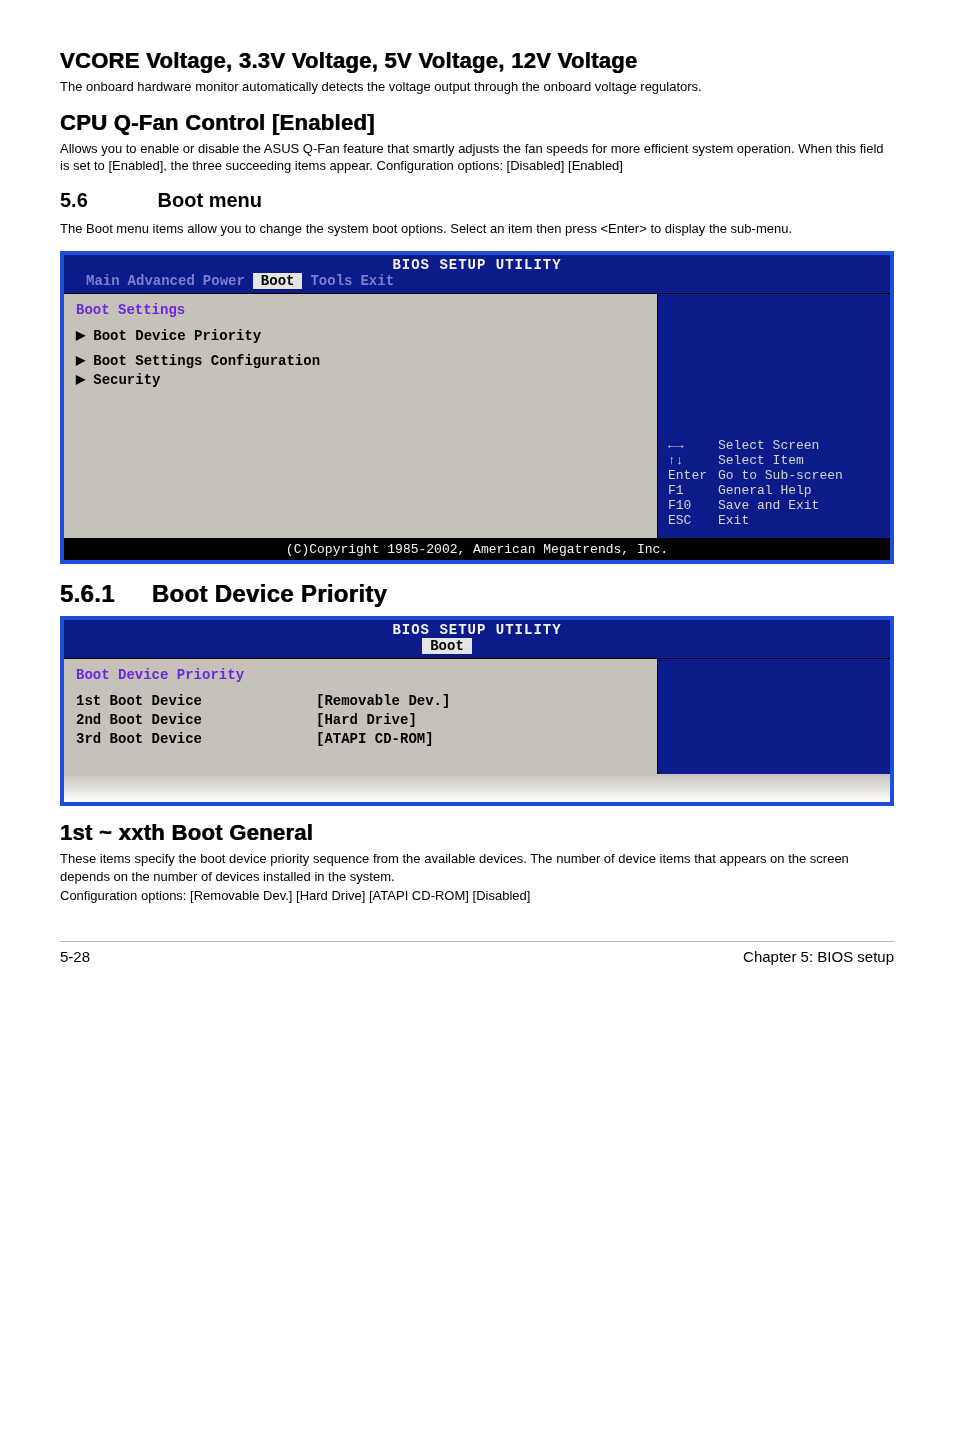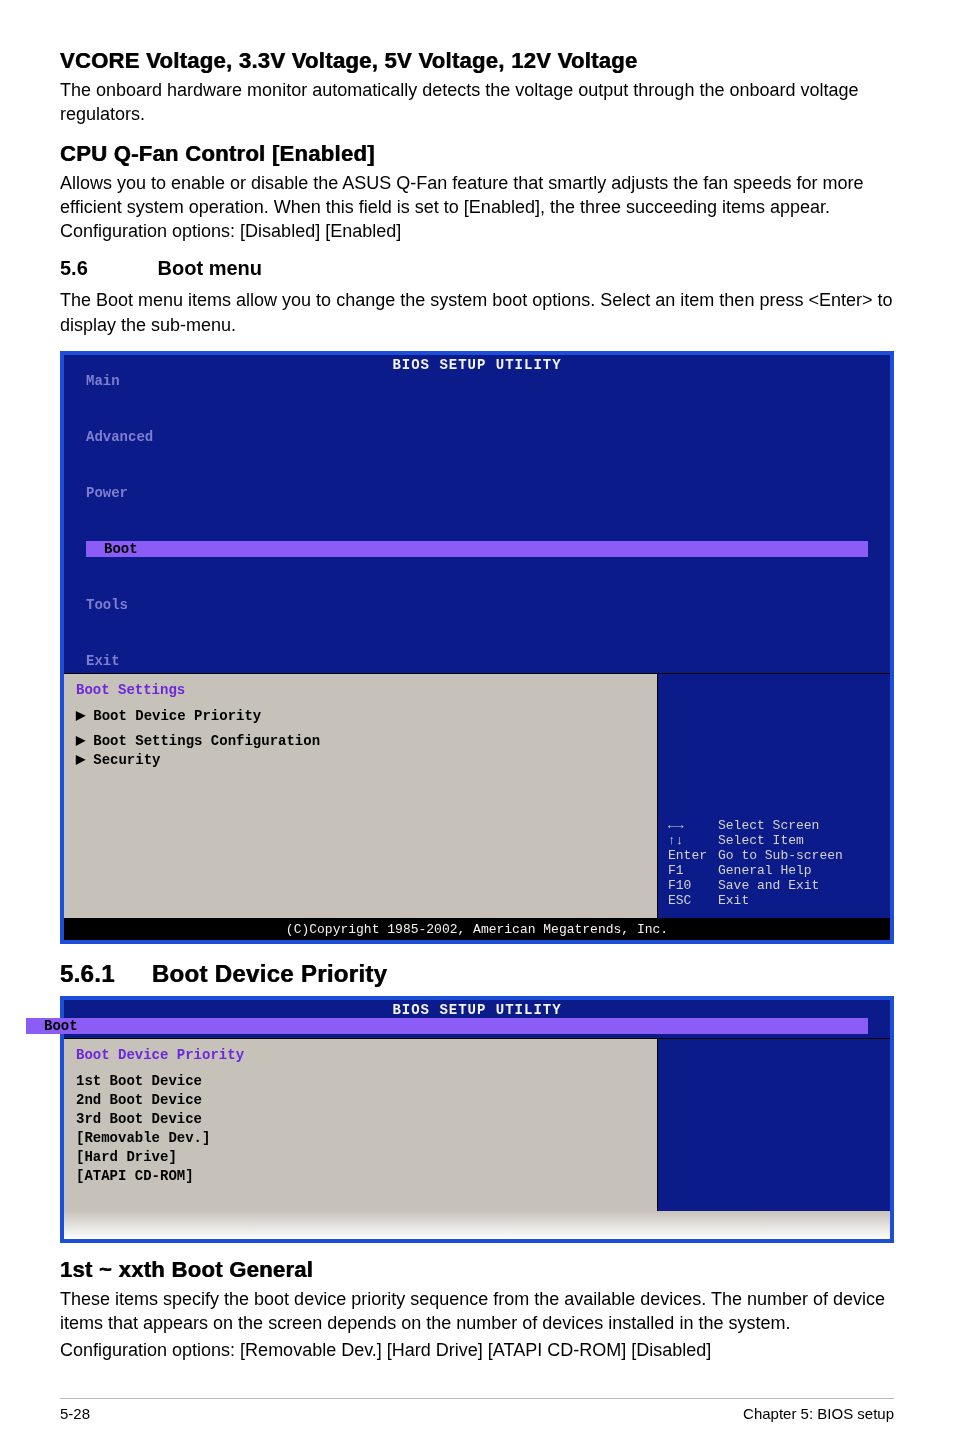--- a/index.html
+++ b/index.html
@@ -12,21 +12,21 @@
     color: #000;
   }
   h2.subhead {
     font-size: 22px;
     font-weight: 900;
     letter-spacing: 0.3px;
     margin-bottom: 4px;
     text-shadow: 0.5px 0 0 #555, -0.3px 0 0 #555;
   }
   p.body {
-    font-size: 18px;
+    font-size: 13px;
     line-height: 1.35;
     margin-bottom: 14px;
   }
   h1.sectiontitle {
     font-size: 20px;
     font-weight: 900;
     margin: 12px 0 8px 0;
   }
   h1.sectiontitle .num {
     display: inline-block;
@@ -55,32 +55,31 @@
     background: #0b1b8a;
     color: #f4f3f0;
     text-align: center;
     padding: 2px 0 0 0;
     font-weight: bold;
     letter-spacing: 1px;
   }
   .bios .tabbar {
     background: #0b1b8a;
     display: flex;
-    gap: 40px;
+    gap: 8px;
     padding: 0 22px 4px 22px;
     font-weight: bold;
-    flex-direction: column;
   }
   .bios .tabbar span {
     color: #7e7ecf;
   }
   .bios .tabbar span.active {
-    background: #8b5cf6;
+    background: #e5e5e5;
     color: #000;
-    padding: 0 18px;
+    padding: 0 8px;
   }
   .bios .inner {
     display: flex;
     border-top: 1px solid #000;
   }
   .bios .leftpane {
     flex: 1;
     border-right: 1px solid #000;
     padding: 8px 12px 60px 12px;
     min-height: 244px;
@@ -124,21 +123,20 @@
     border-top: 1px solid #000;
   }
   .bios.short .inner { min-height: 0; }
   .bios.short .leftpane { min-height: 0; padding-bottom: 24px; }
   .bios.short .fade {
     height: 28px;
     background: linear-gradient(to bottom, #c6c2ba 0%, #fff 100%);
   }
   .bios .leftpane .cols {
     display: flex;
-    flex-direction: column;
   }
   .bios .leftpane .cols .c1 { width: 240px; }
   .pagefooter {
     display: flex;
     justify-content: space-between;
     font-size: 15px;
     font-weight: normal;
     margin-top: 36px;
     border-top: 1px solid #bbb;
     padding-top: 6px;

